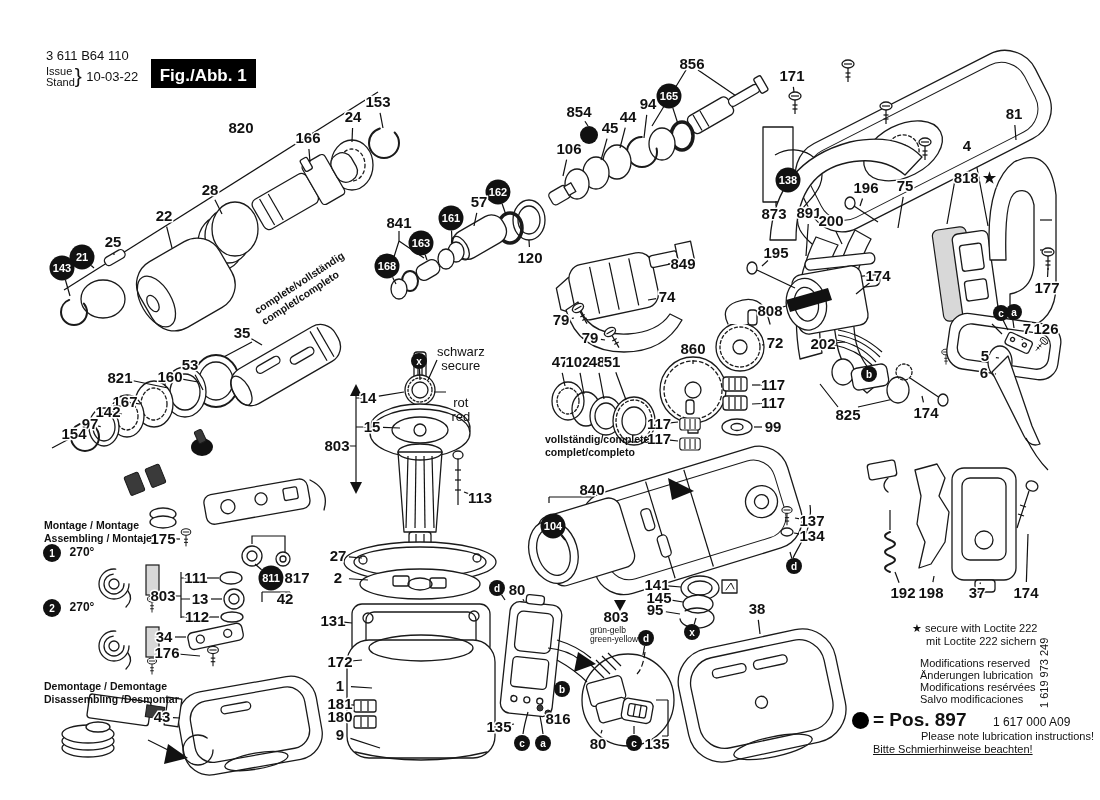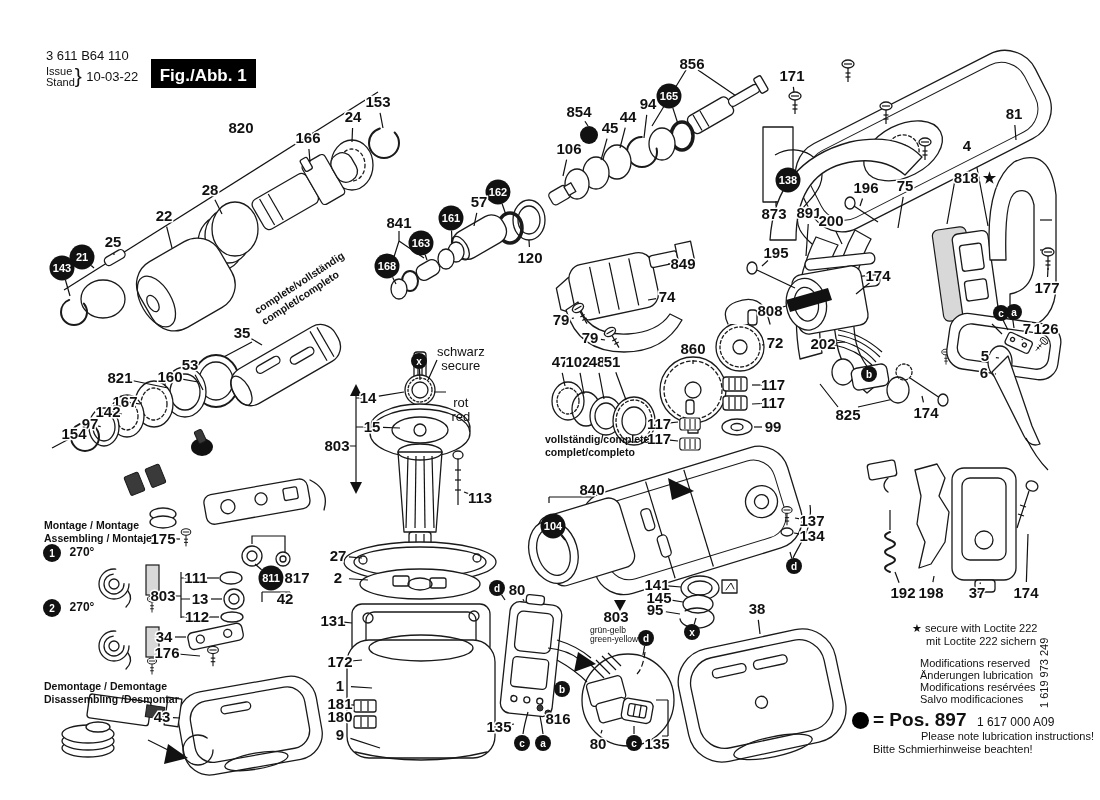--- a/index.html
+++ b/index.html
@@ -797,19 +797,19 @@
   <div>Änderungen lubrication</div>
   <div>Modifications resérvées</div>
   <div>Salvo modificaciones</div>
 </div>
 
 <div class="note t11 vert" style="left:1038px;top:708px;">1 619 973 249</div>
 
 <div class="note" style="left:852px;top:712px;">
   <div>
     <span class="posdot"></span><span class="b" style="font-size:19px;">= Pos. 897</span>
-    <span style="font-size:12px;margin-left:6px;">1 617 000 A09</span>
+    <span style="font-size:12px;margin-left:22px;">1 617 000 A09</span>
   </div>
   <div class="t11" style="margin-left:21px;margin-top:1px;padding-left:48px;">Please note lubrication instructions!</div>
-  <div class="t11" style="margin-left:21px;">Bitte Schmierhinweise beachten!</div>
+  <div class="t11" style="margin-left:21px;text-decoration:underline;">Bitte Schmierhinweise beachten!</div>
 </div>
 
 </div>
 
 </body></html>

